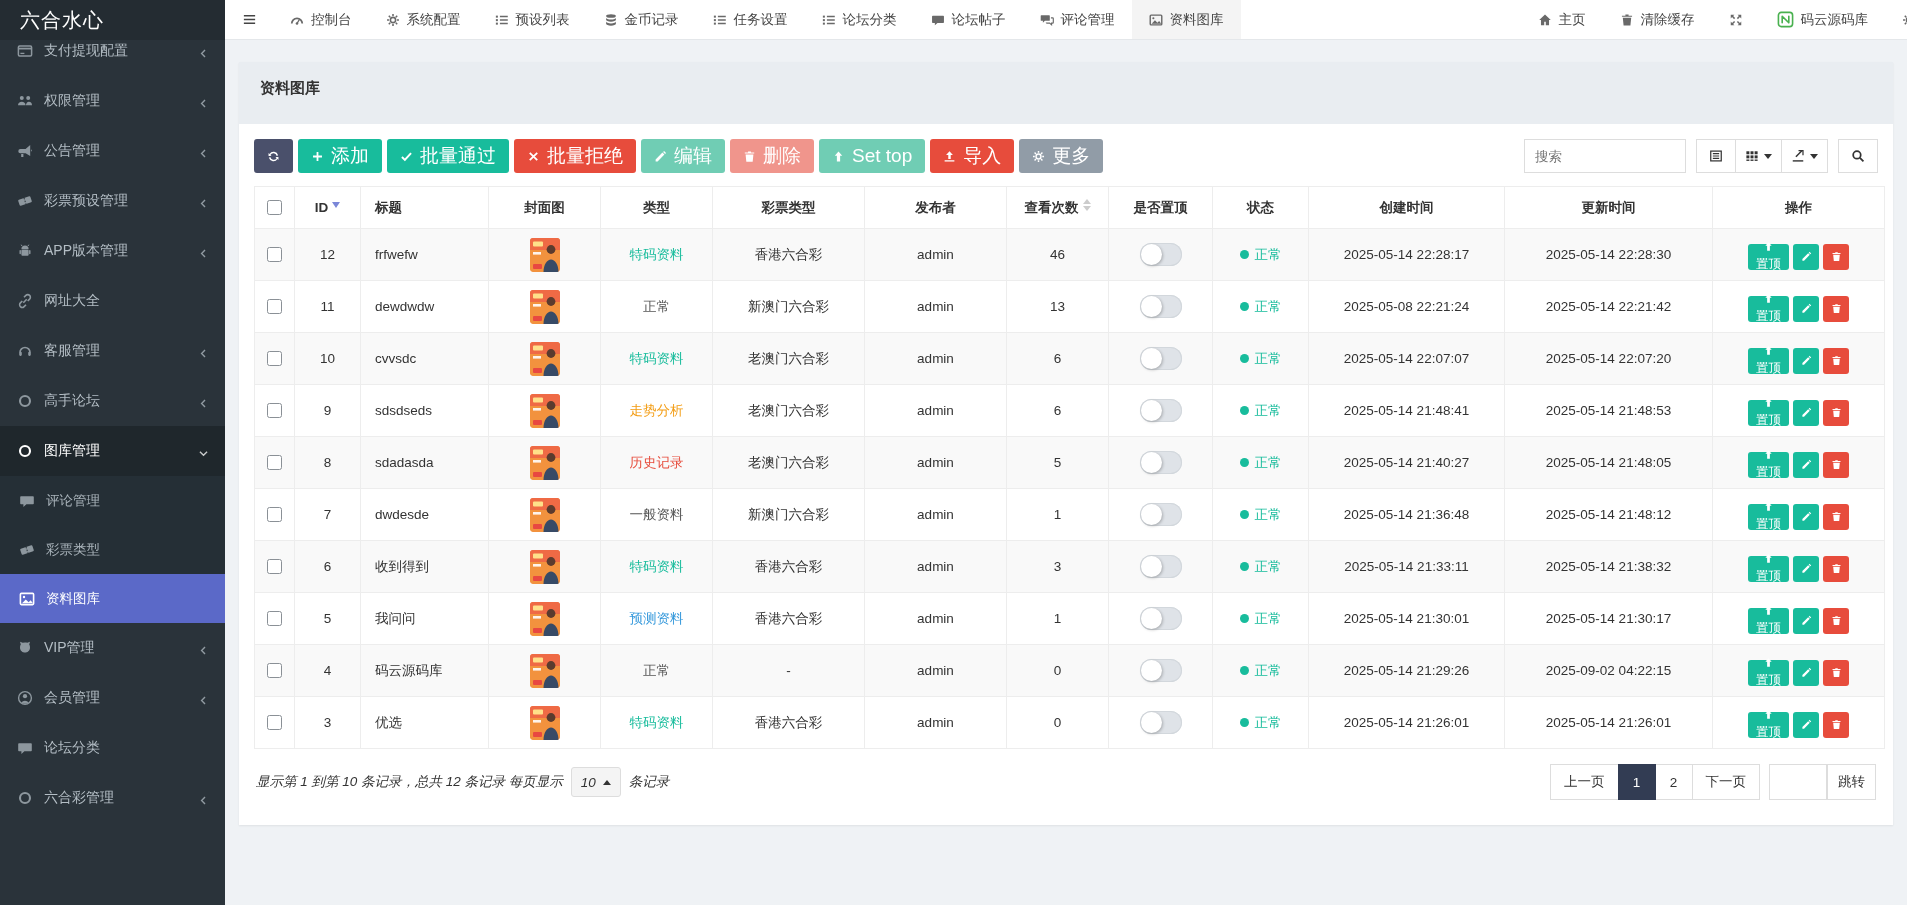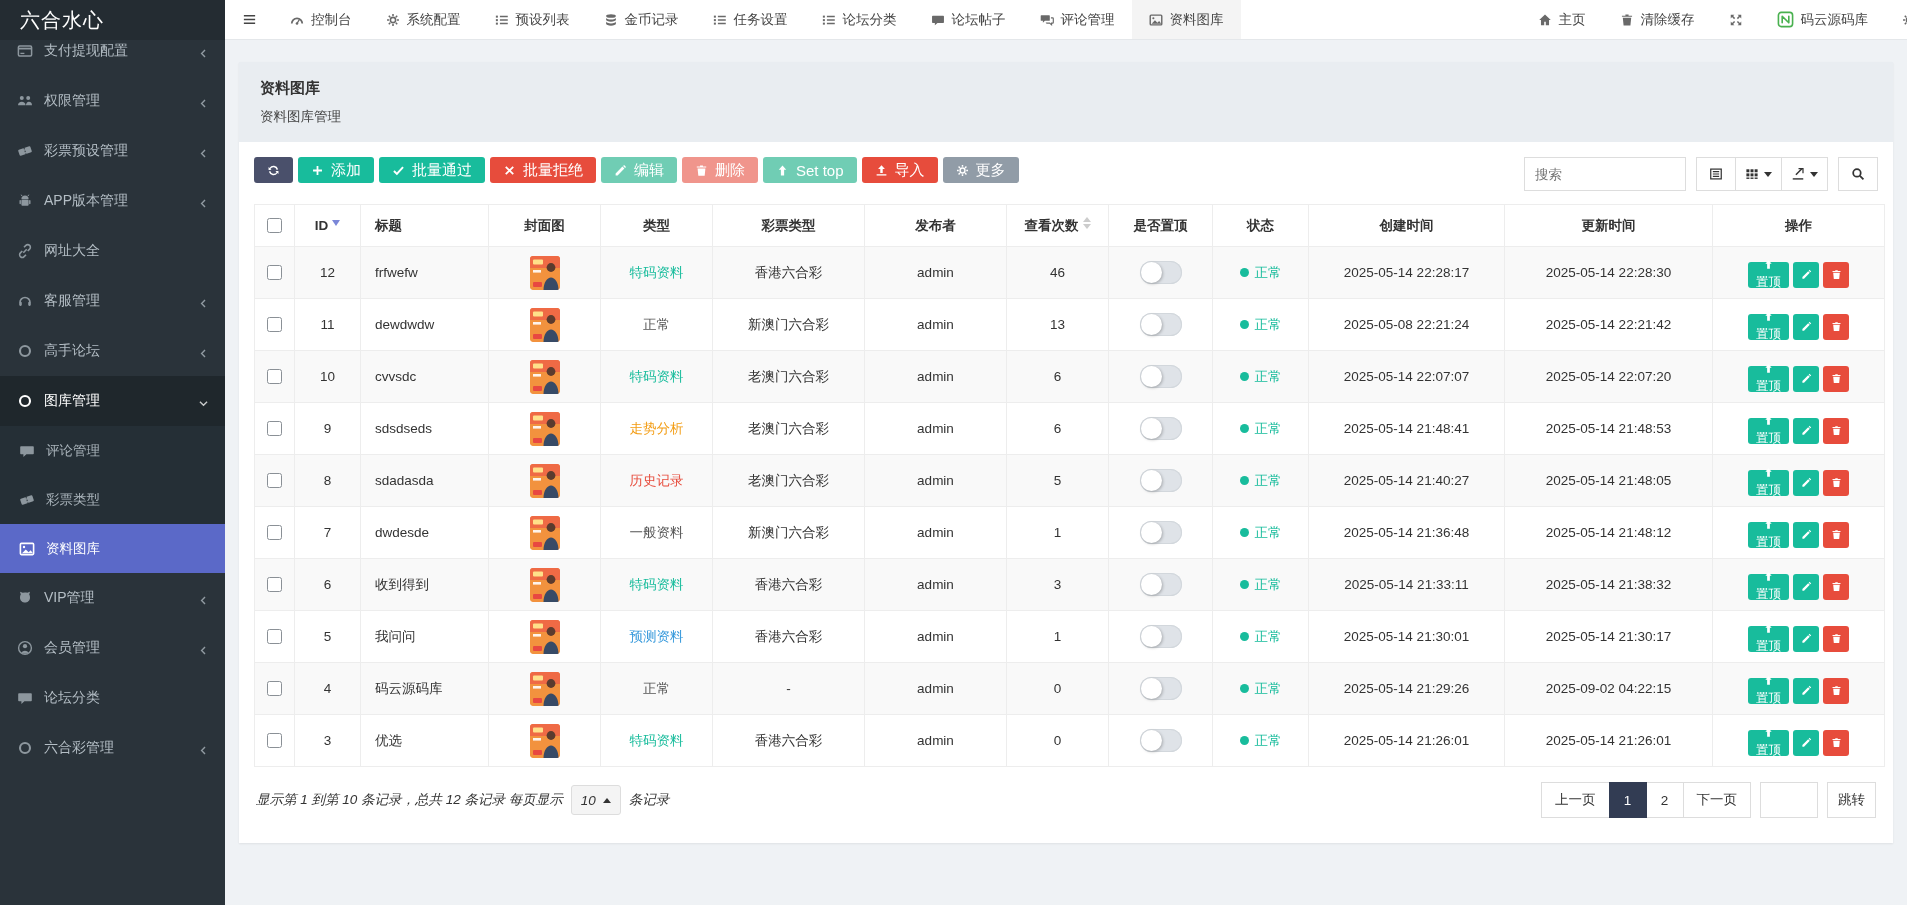--- a/index.html
+++ b/index.html
@@ -45,21 +45,21 @@
   .content { flex:1; padding:22px 14px 0 14px; overflow:hidden; }
   .panel { background:#fff; box-shadow:0 1px 2px rgba(0,0,0,.07); }
   .panel-heading { background:var(--panel-heading,#e9edf1); padding:17px 21px 16px; }
   .page-title { font-size:15px; font-weight:bold; margin-bottom:10px; color:#333; }
   .page-subtitle { font-size:13.5px; color:#444; }
   .panel-body { padding:15px; }
 
   
   .toolbar { display:flex; justify-content:space-between; align-items:flex-start; margin-bottom:13px; }
   .toolbar-left { display:flex; gap:5px; }
-  .btn { height:26px; border:none; border-radius:3px; color:#fff; font-size:15px; padding:0 13px; display:inline-flex; align-items:center; gap:7px; cursor:pointer; font-family:inherit; }
+  .btn { height:34px; border:none; border-radius:3px; color:#fff; font-size:19px; padding:0 13px; display:inline-flex; align-items:center; gap:7px; cursor:pointer; font-family:inherit; }
   .btn .b-icon { width:13px; height:13px; }
   .btn-dark { background:var(--dark-btn,#4a506b); }
   .btn-success { background:var(--teal,#18bc9c); }
   .btn-danger { background:var(--red,#e74c3c); }
   .btn-success-light { background:var(--teal-light,#70cdb4); }
   .btn-danger-light { background:var(--red-light,#f0958c); }
   .btn-secondary { background:var(--gray-btn,#919ca7); }
 
   .toolbar-right { display:flex; align-items:center; }
   .search-input { width:162px; height:34px; border:1px solid #ddd; padding:0 10px; font-size:13.5px; color:#555; font-family:inherit; outline:none; }
@@ -103,21 +103,21 @@
   
   .table-footer { display:flex; justify-content:space-between; align-items:center; padding:15px 2px 10px; }
   .tf-left { display:flex; align-items:center; gap:8px; color:#333;font-style:italic; }
   .pp-select { display:inline-flex; align-items:center; gap:7px; border:1px solid #ddd; background:#f4f4f4; border-radius:3px; height:30px; padding:0 9px; cursor:pointer; }
   .tf-right { display:flex; align-items:center; }
   .pg { display:flex; }
   .pg-btn { min-width:38px; height:36px; border:1px solid #ddd; background:#fff; display:flex; align-items:center; justify-content:center; padding:0 13px; color:#333; cursor:pointer; margin-left:-1px; font-size:13.5px; }
   .pg-btn:first-child { margin-left:0; }
   .pg-btn.active { background:var(--pg-active,#323c53); border-color:var(--pg-active,#323c53); color:#fff; z-index:1; }
   .jump-input { width:58px; height:36px; border:1px solid #ddd; margin-left:9px; outline:none; padding:0 6px; font-family:inherit; }
-  .jump-btn { height:36px; border:1px solid #ddd; background:#fff; padding:0 10px; margin-left:9px; cursor:pointer; font-size:13.5px; font-family:inherit; color:#333; }
+  .jump-btn { height:36px; border:1px solid #ddd; background:#fff; padding:0 10px; cursor:pointer; font-size:13.5px; font-family:inherit; color:#333; }
 </style>
 </head>
 <body>
 
 <aside class="sidebar">
   <div class="logo">六合水心</div>
   <nav class="side-menu" id="side-menu">
       <div class="menu-item">
         <span class="mi-icon">
           <svg viewBox="0 0 16 16">
@@ -133,20 +133,32 @@
       </div>
       <div class="menu-item">
         <span class="mi-icon">
           <svg viewBox="0 0 16 16" fill="currentColor">
             <circle cx="4.8" cy="5" r="2"></circle>
             <circle cx="11.2" cy="5" r="2"></circle>
             <path d="M1 12.3c0-2.1 1.7-3.5 3.8-3.5s3.8 1.4 3.8 3.5zM8.9 12.3c.2-1.9 1.3-3.5 3-3.5 2 0 3.1 1.4 3.1 3.5z"></path>
           </svg>
         </span>
         <span class="mi-label">权限管理</span>
+        <span class="mi-chevron"><svg viewBox="0 0 16 16" fill="none" stroke="currentColor" stroke-width="2">
+            <path d="M10.2 2.8 5.2 8l5 5.2"></path>
+          </svg></span>
+      </div>
+      <div class="menu-item">
+        <span class="mi-icon">
+          <svg viewBox="0 0 16 16" fill="currentColor">
+            <path d="M13.2 2v11l-4.6-2.7H3.4a2.1 2.1 0 0 1 0-4.2h5.2zM4.2 11h2.2v3H4.2z"></path>
+            <path d="M14 6.2a1.6 1.6 0 0 1 0 2.6z"></path>
+          </svg>
+        </span>
+        <span class="mi-label">公告管理</span>
         <span class="mi-chevron"><svg viewBox="0 0 16 16" fill="none" stroke="currentColor" stroke-width="2">
             <path d="M10.2 2.8 5.2 8l5 5.2"></path>
           </svg></span>
       </div>
       <div class="menu-item">
         <span class="mi-icon">
           <svg viewBox="0 0 16 16">
             <g transform="rotate(-18 8 8)">
               <rect x="1.6" y="4.8" width="12.8" height="6.4" rx="1" fill="currentColor"></rect>
               <path d="M8 4.8v6.4" stroke="#2a333a" stroke-width="1" stroke-dasharray="1.5 1.3"></path>
@@ -452,21 +464,20 @@
             </svg>
           </span>
         </div>
       </div>
   </header>
 
   <div class="content">
     <div class="panel">
       <div class="panel-heading">
         <div class="page-title">资料图库</div>
-        <div class="page-subtitle">资料图库管理</div>
       </div>
       <div class="panel-body">
         <div class="toolbar">
           <div class="toolbar-left" id="toolbar-buttons">
               <button class="btn btn-dark">
                 <span class="b-icon">
                   <svg viewBox="0 0 16 16" fill="currentColor">
                     <path d="M13.7 6.4A5.9 5.9 0 0 0 3.1 4.9L1.9 3.7v3.7h3.7L4.2 6a4.3 4.3 0 0 1 7.8 1.5zM2.3 9.6a5.9 5.9 0 0 0 10.6 1.5l1.2 1.2V8.6h-3.7l1.4 1.4a4.3 4.3 0 0 1-7.8-1.5z"></path>
                   </svg>
                 </span>

